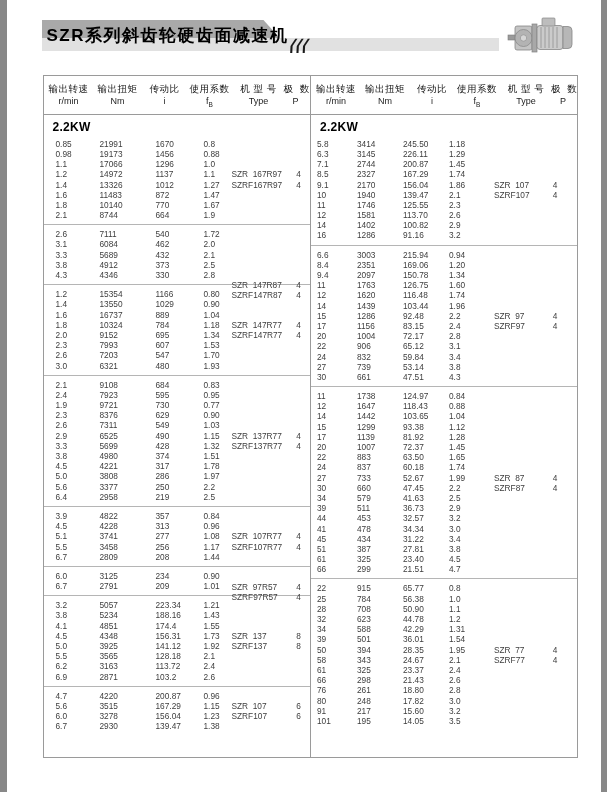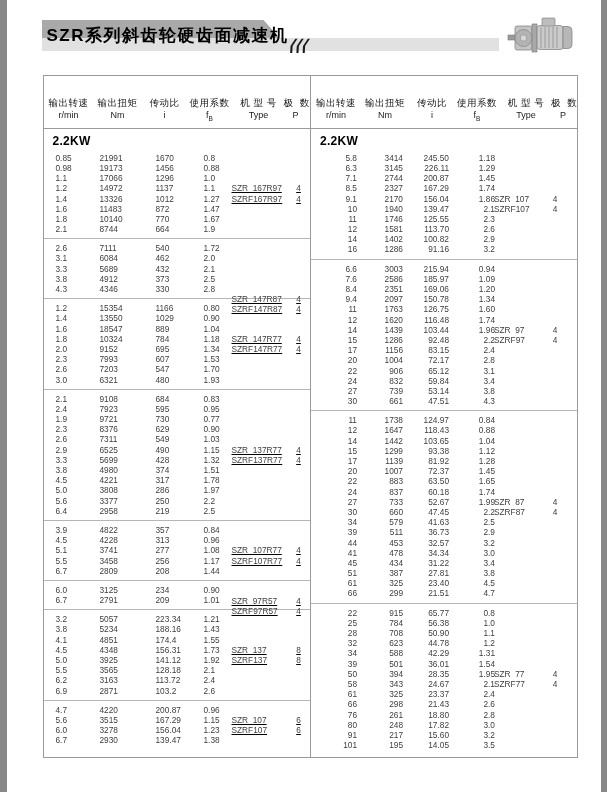--- a/index.html
+++ b/index.html
@@ -35,34 +35,34 @@
     position:absolute;left:36px;top:75px;width:535px;height:683px;
     border:1px solid #9a9a9a;display:flex;box-sizing:border-box;
     background:#fff;
   }
   .half{width:50%;box-sizing:border-box;overflow:hidden;}
   .half-right{border-left:1px solid #9a9a9a;}
   .thead{
     display:grid;grid-template-columns:46px 52px 42px 48px 50px 24px;
     padding:6px 0 3px 2px;border-bottom:1px solid #9a9a9a;
   }
-  .hcol{text-align:center;margin-top:14px;}
+  .hcol{text-align:center;}
   .hzh{font-size:9.5px;line-height:13px;color:#111;letter-spacing:0.5px;white-space:pre;}
   .hunit{font-size:9px;line-height:12px;color:#222;}
   .hunit sub{font-size:6.5px;}
   .kwlabel{font-weight:bold;font-size:12px;color:#000;padding:5px 0 3px 9px;letter-spacing:0.3px;}
   .tgroup{padding:2px 0 4px;}
   .tgroup.sep{border-top:1px solid #b5b5b5;padding-top:4px;}
   .rows{position:relative;}
   .trow{display:grid;}
   .half-left .trow{grid-template-columns:44px 56px 48px 40px;padding-left:12px;}
-  .half-right .trow{grid-template-columns:40px 46px 46px 46px;padding-left:6px;text-align:right;}
+  .half-right .trow{grid-template-columns:40px 46px 46px 46px;padding-left:6px;}
   .cell{font-size:8.3px;line-height:10.2px;height:10.2px;color:#3d3d3d;white-space:nowrap;}
   .models{position:absolute;top:0;}
-  .half-left .models{left:188px;text-decoration:underline;}
+  .half-left .models{left:188px;}
   .half-right .models{left:183px;}
   .mline{display:flex;height:10.2px;}
   .mname{font-size:8.3px;line-height:10.2px;color:#3d3d3d;white-space:pre;width:60px;}
   .half-right .mname{width:54px;}
   .mpoles{font-size:8.3px;line-height:10.2px;color:#3d3d3d;width:14px;text-align:center;}
 </style>
 </head>
 <body>
 
 <div class="page">
@@ -236,21 +236,21 @@
                 <span class="cell">0.80</span>
               </div>
               <div class="trow">
                 <span class="cell">1.4</span>
                 <span class="cell">13550</span>
                 <span class="cell">1029</span>
                 <span class="cell">0.90</span>
               </div>
               <div class="trow">
                 <span class="cell">1.6</span>
-                <span class="cell">18547</span>
+                <span class="cell">16737</span>
                 <span class="cell">889</span>
                 <span class="cell">1.04</span>
               </div>
               <div class="trow">
                 <span class="cell">1.8</span>
                 <span class="cell">10324</span>
                 <span class="cell">784</span>
                 <span class="cell">1.18</span>
               </div>
               <div class="trow">
@@ -651,26 +651,20 @@
               </div>
             </div>
           </div>
           <div class="tgroup sep">
             <div class="rows">
               <div class="trow">
                 <span class="cell">6.6</span>
                 <span class="cell">3003</span>
                 <span class="cell">215.94</span>
                 <span class="cell">0.94</span>
-              </div>
-              <div class="trow">
-                <span class="cell">7.6</span>
-                <span class="cell">2586</span>
-                <span class="cell">185.97</span>
-                <span class="cell">1.09</span>
               </div>
               <div class="trow">
                 <span class="cell">8.4</span>
                 <span class="cell">2351</span>
                 <span class="cell">169.06</span>
                 <span class="cell">1.20</span>
               </div>
               <div class="trow">
                 <span class="cell">9.4</span>
                 <span class="cell">2097</span>

